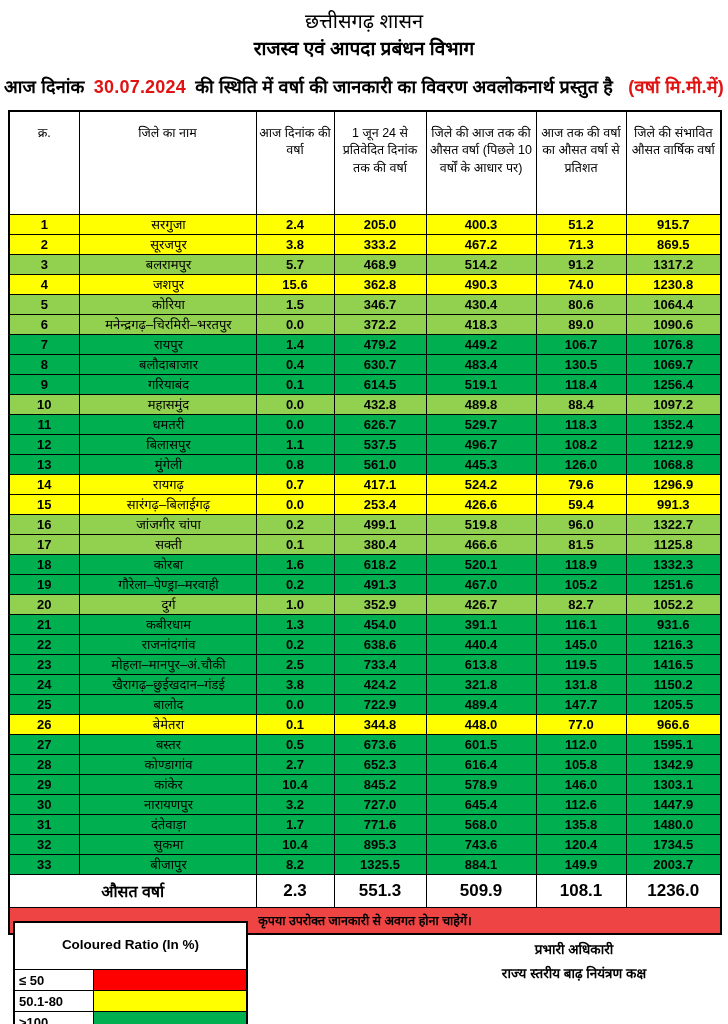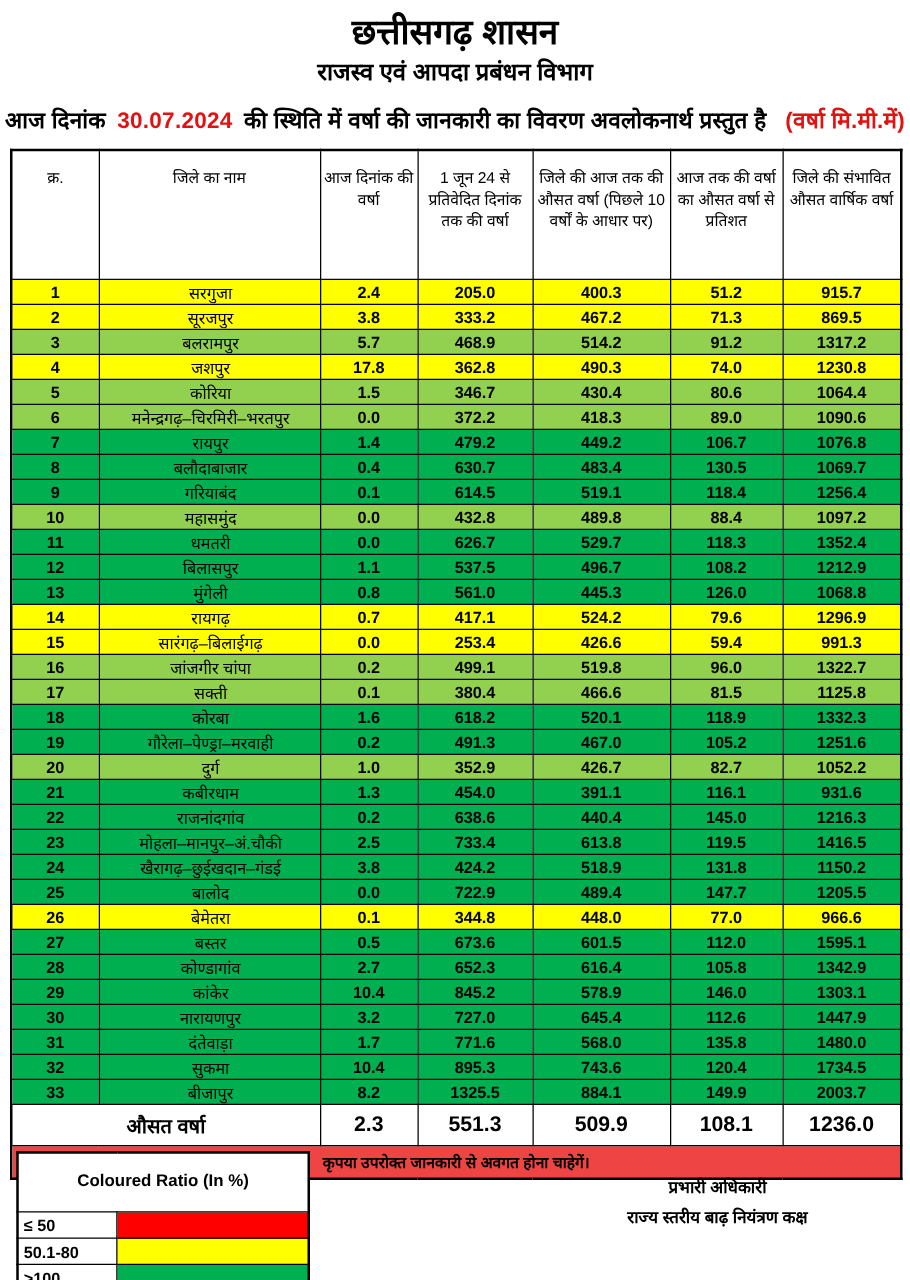--- a/index.html
+++ b/index.html
@@ -5,21 +5,21 @@
   html,body{margin:0;padding:0;}
   body{
     width:728px;height:1024px;background:#ffffff;
     font-family:"Liberation Sans","DejaVu Sans",sans-serif;
     color:#000;
   }
   .page{position:relative;width:728px;height:1024px;background:#fff;overflow:hidden;}
 
   
   .titles{text-align:center;padding-top:9px;}
-  .title1{font-size:28px;font-weight:bold;line-height:1.2;}
+  .title1{font-size:20px;font-weight:normal;line-height:1.2;}
   .title2{font-size:19px;font-weight:bold;line-height:1.2;margin-top:5px;}
   .dateline{
     text-align:center;margin-top:13px;font-size:18px;font-weight:bold;
     letter-spacing:.2px;
   }
   .red-text{color:var(--c-redtext);}
   .dateline .report-date{margin:0 4px;}
   .dateline .unit-note{margin-left:10px;}
 
   
@@ -129,21 +129,21 @@
           <td class="district">बलरामपुर</td>
           <td class="num">5.7</td>
           <td class="num">468.9</td>
           <td class="num">514.2</td>
           <td class="num">91.2</td>
           <td class="num">1317.2</td>
         </tr>
         <tr class="band-yellow">
           <td class="sn">4</td>
           <td class="district">जशपुर</td>
-          <td class="num">17.8</td>
+          <td class="num">15.6</td>
           <td class="num">362.8</td>
           <td class="num">490.3</td>
           <td class="num">74.0</td>
           <td class="num">1230.8</td>
         </tr>
         <tr class="band-lgreen">
           <td class="sn">5</td>
           <td class="district">कोरिया</td>
           <td class="num">1.5</td>
           <td class="num">346.7</td>
@@ -311,21 +311,21 @@
           <td class="num">733.4</td>
           <td class="num">613.8</td>
           <td class="num">119.5</td>
           <td class="num">1416.5</td>
         </tr>
         <tr class="band-green">
           <td class="sn">24</td>
           <td class="district">खैरागढ़–छुईखदान–गंडई</td>
           <td class="num">3.8</td>
           <td class="num">424.2</td>
-          <td class="num">518.9</td>
+          <td class="num">321.8</td>
           <td class="num">131.8</td>
           <td class="num">1150.2</td>
         </tr>
         <tr class="band-green">
           <td class="sn">25</td>
           <td class="district">बालोद</td>
           <td class="num">0.0</td>
           <td class="num">722.9</td>
           <td class="num">489.4</td>
           <td class="num">147.7</td>

